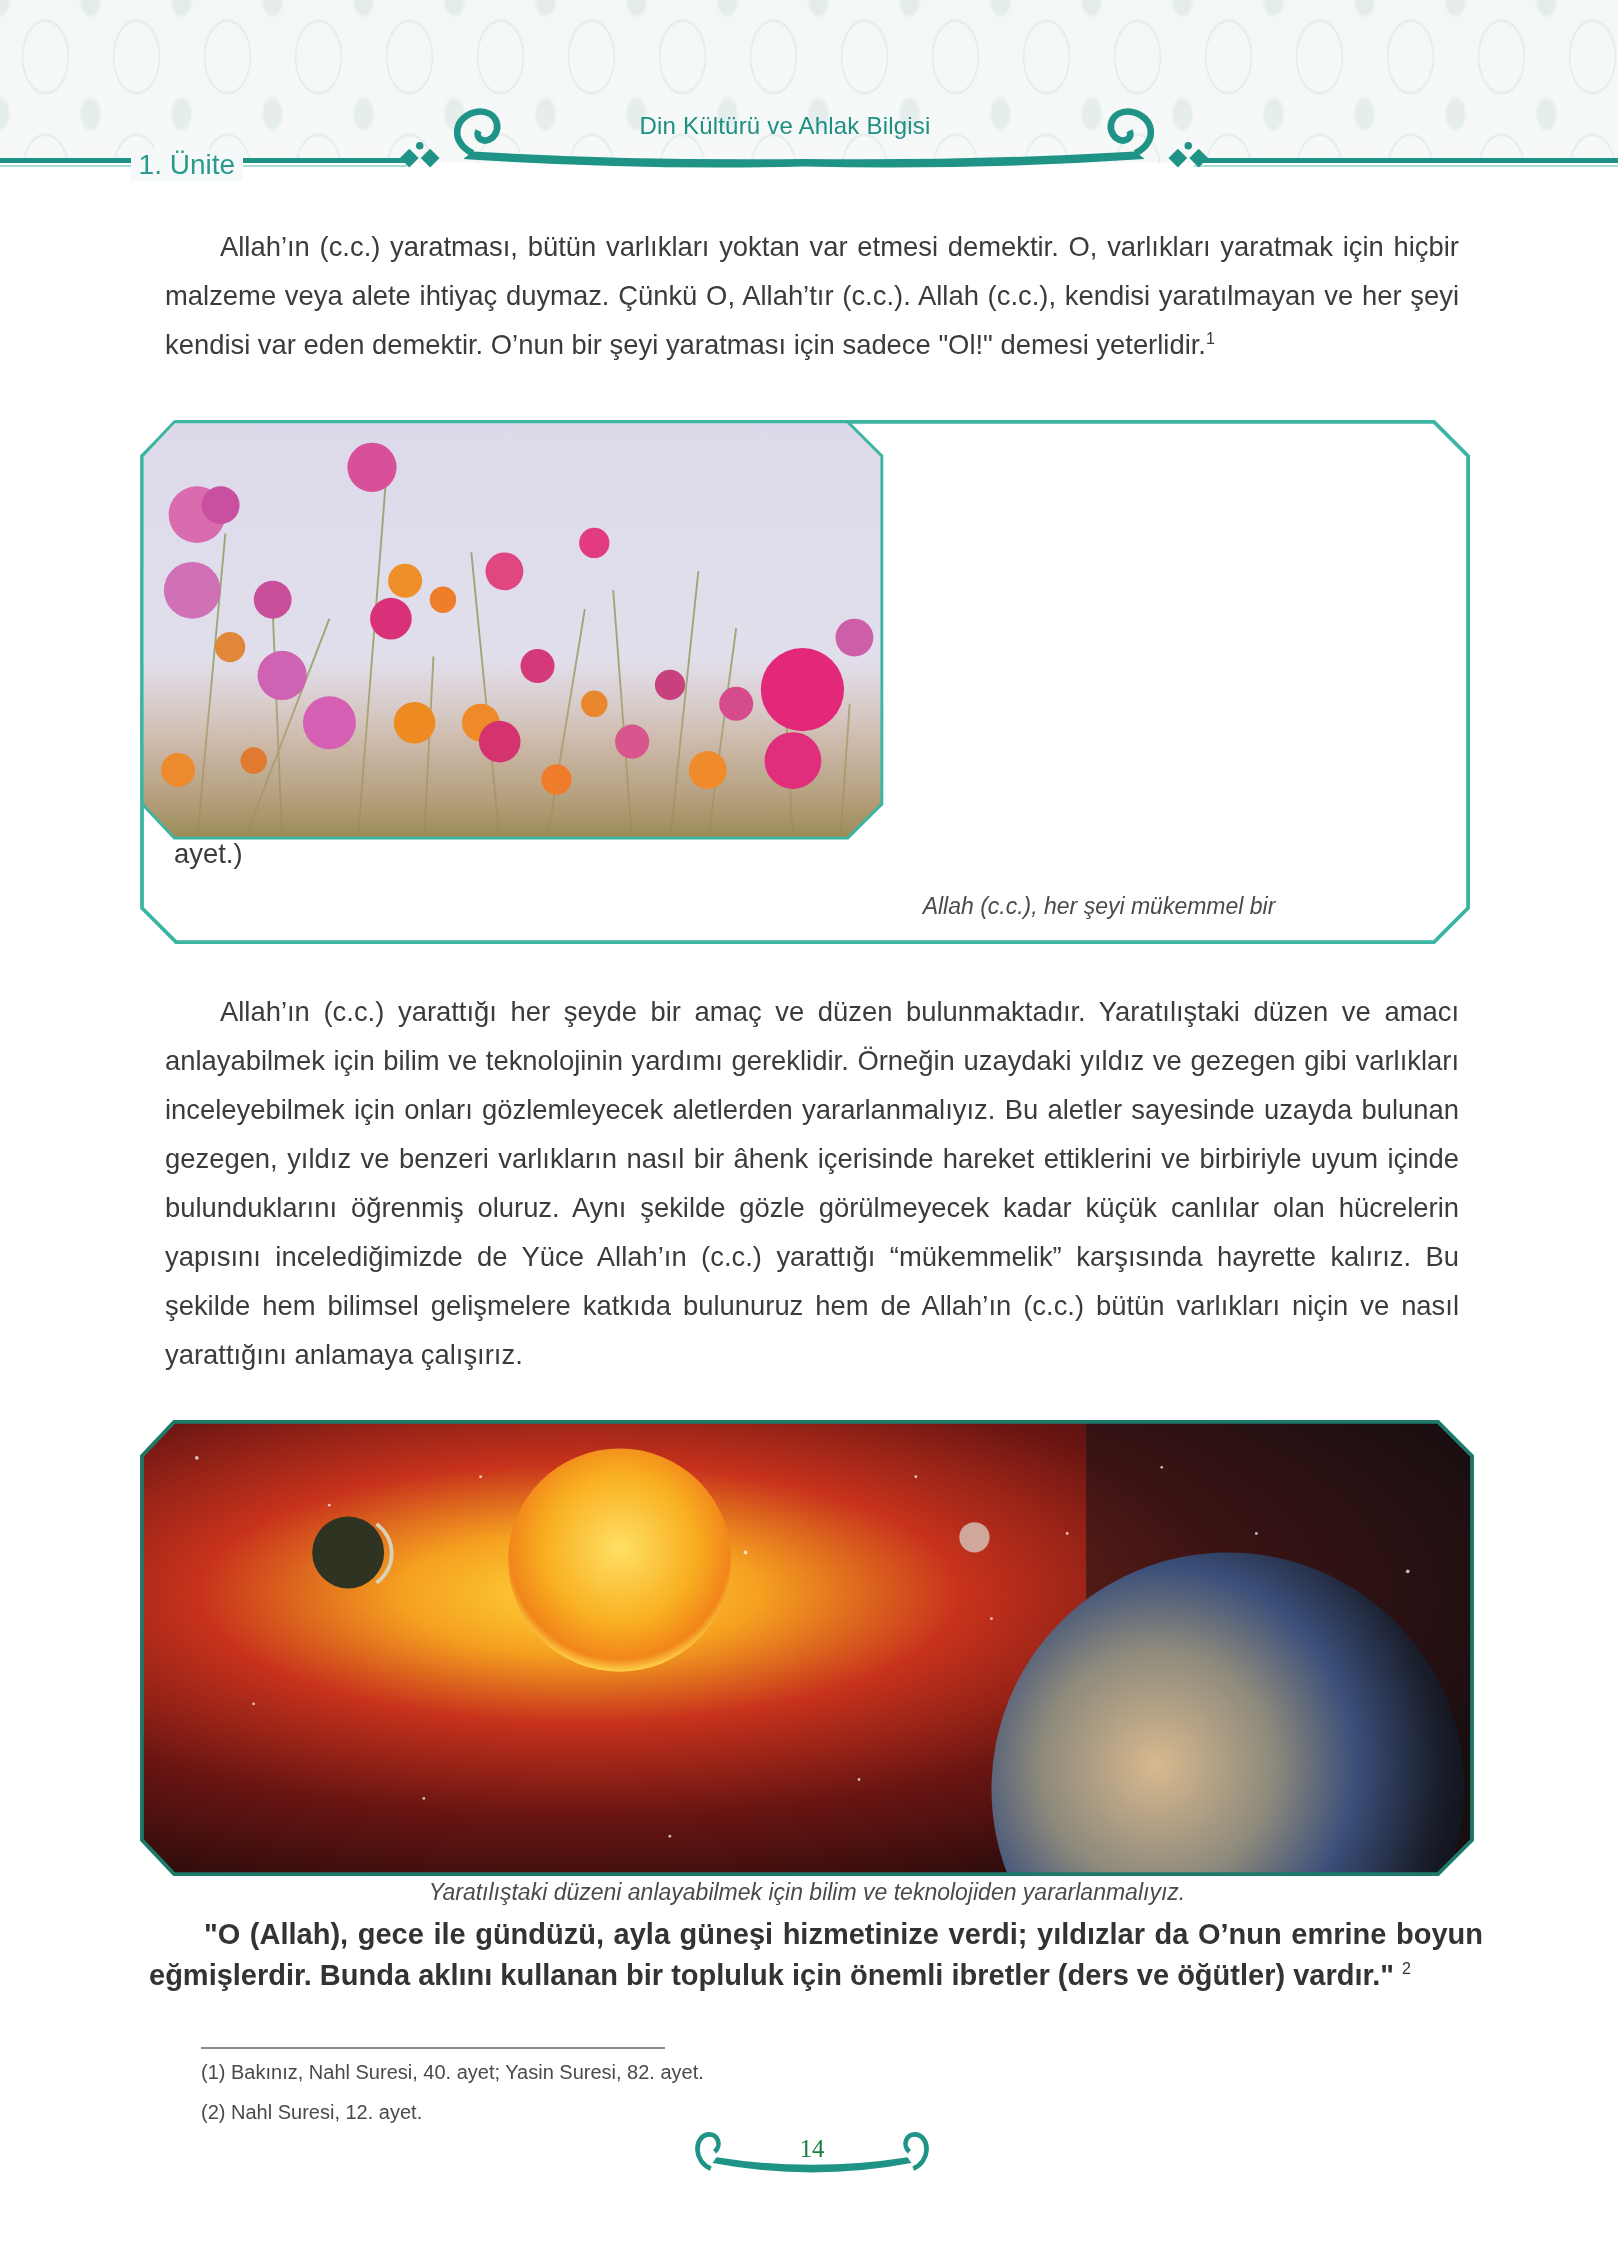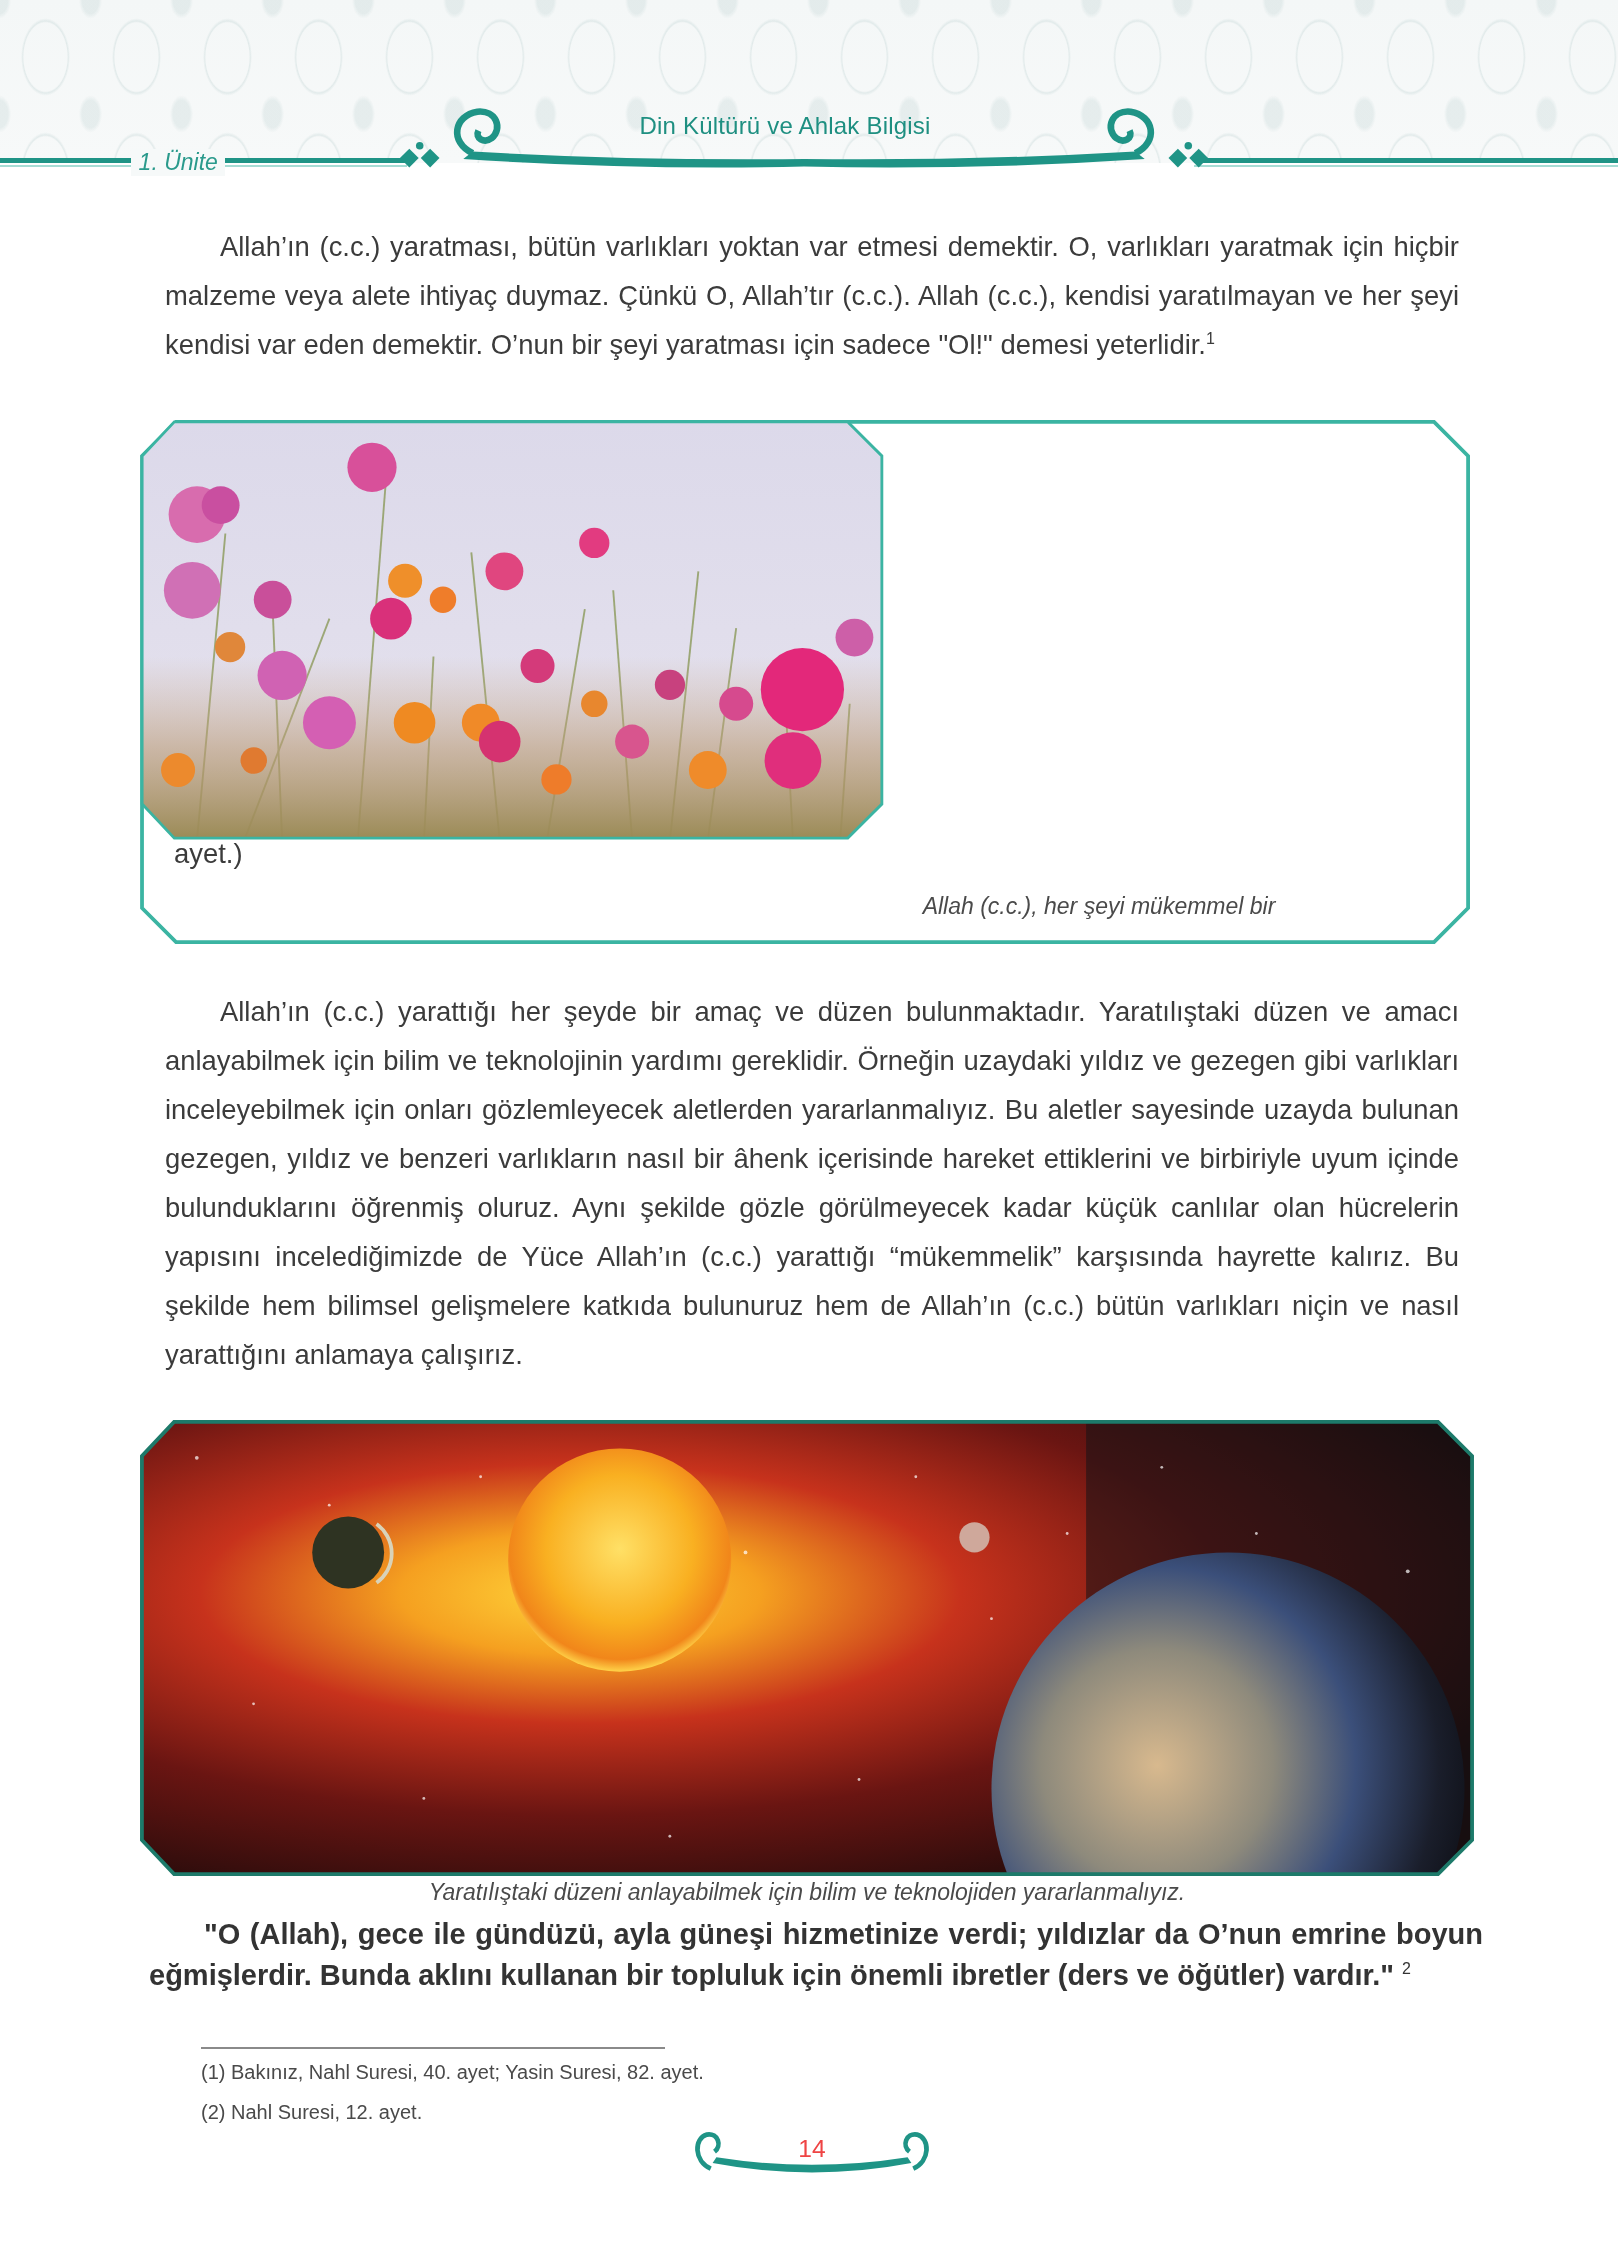--- a/index.html
+++ b/index.html
@@ -6,42 +6,42 @@
   body { width:1618px; height:2263px; background:#ffffff; position:relative; overflow:hidden;
          font-family:"Liberation Sans", "DejaVu Sans", sans-serif; color:#3a3a3a; }
   .header-pattern { position:absolute; left:0; top:0; width:1618px; height:163px;
     background:
       radial-gradient(ellipse 36px 57px at 50% 50%, rgba(200,215,215,0.0) 60%, rgba(190,210,210,0.35) 63%, rgba(190,210,210,0.0) 68%) 0 0/91px 114px,
       radial-gradient(ellipse 21px 34px at 50% 50%, rgba(190,210,210,0.30) 40%, rgba(190,210,210,0) 55%) 45px 57px/91px 114px,
       linear-gradient(#f4f7f7, #f7f9f9);
   }
   .header-line { position:absolute; top:158px; height:4.7px; background:#1f9486; }
   .header-line.thin { height:1.9px; top:165px; background:#a6dcd4; }
-  .unit-label { position:absolute; left:131px; top:149px; font-size:23px; color:#2a9a8c; background:#f6f9f9; padding:0 7.6px;font-style:italic; }
+  .unit-label { position:absolute; left:131px; top:149px; font-size:28px; color:#2a9a8c; background:#f6f9f9; padding:0 7.6px; }
   .subject-title { position:absolute; left:0; width:1570px; top:112px; text-align:center; font-size:24px; color:#1e8f81; letter-spacing:0.2px; }
   .ornament { position:absolute; }
   .body-text { position:absolute; left:149px; width:1326px; font-size:27.4px; line-height:49px; text-align:justify; color:#3b3b3b; }
   .body-text p { margin:16px; text-indent:55px; }
   sup { font-size:16px; line-height:0; vertical-align:super; }
 
   .info-box { position:absolute; left:140px; top:420px; width:1332px; height:524px; }
   .info-box svg { position:absolute; left:0; top:0; }
   .box-text { position:absolute; left:34px; top:17px; width:511px; font-size:27.4px; line-height:49px; text-align:justify; color:#3b3b3b; }
   .box-text p { margin:0; text-indent:55px; }
   .box-text b { color:#2f2f2f; }
   .flower-photo { position:absolute; left:587px; top:0; width:744px; height:420px; }
   .flower-caption { position:absolute; left:587px; top:432px; width:744px; text-align:center; font-size:23px; line-height:36px; font-style:italic; color:#4a4a4a;margin-top:36px; }
 
   .space-photo { position:absolute; left:140px; top:1420px; width:1334px; height:456px; }
   .space-caption { position:absolute; left:140px; top:1879px; width:1334px; text-align:center; font-size:23px; font-style:italic; color:#4a4a4a; }
   .verse { position:absolute; left:149px; top:1914px; width:1334px; font-size:29px; line-height:41px; font-weight:bold; color:#333; text-align:justify; }
   .verse p { margin:0; text-indent:55px; }
   .fn-rule { position:absolute; left:201px; top:2047px; width:464px; height:1.9px; background:#8a8a8a; }
   .footnote { position:absolute; left:201px; font-size:20px; color:#4a4a4a;text-align:right; }
-  .page-number { position:absolute; left:774px; top:2135px; width:76px; text-align:center; font-size:24.6px; color:#ef4444; }
+  .page-number { position:absolute; left:774px; top:2135px; width:76px; text-align:center; font-size:24.6px; color:#15803d;font-family:Liberation Serif, serif; }
 </style>
 </head>
 <body>
 
 <div class="header-pattern"></div>
 <div class="header-line" style="left:0;width:407px"></div>
 <div class="header-line" style="left:1194px;width:424px"></div>
 <div class="header-line thin" style="left:0;width:407px"></div>
 <div class="header-line thin" style="left:1194px;width:424px"></div>
 <span class="unit-label">1. Ünite</span>

